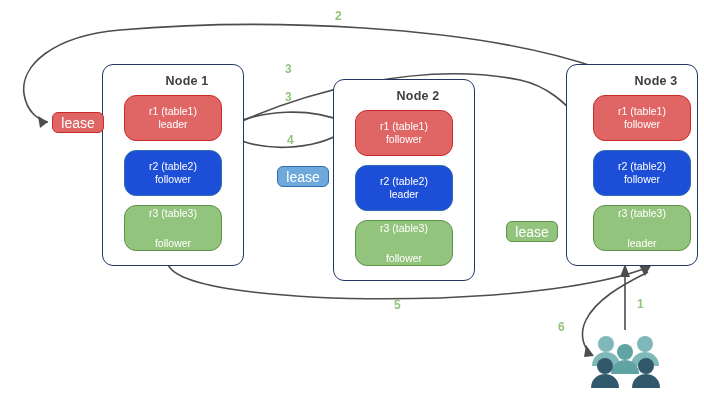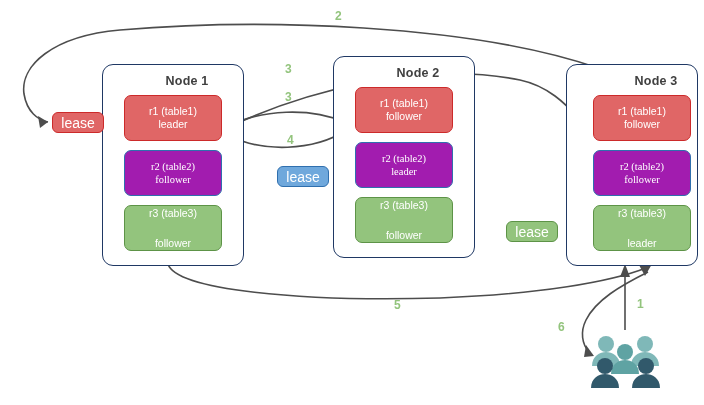--- a/index.html
+++ b/index.html
@@ -9,27 +9,27 @@
   svg.layer{position:absolute;left:0;top:0;width:704px;height:405px;overflow:visible;}
   #edges{z-index:1;}
   #figures{z-index:3;}
 
   .node{position:absolute;z-index:2;background:#ffffff;
         border:1.6px solid #1f3864;border-radius:11px;
         box-sizing:border-box;display:flex;flex-direction:column;
         align-items:center;padding-top:9px;}
   .node-title{font-size:12.5px;font-weight:bold;color:#404040;
               letter-spacing:.2px;margin-bottom:7px;margin-left:28px;}
-  .replica{width:98px;height:46px;border-radius:7px;box-sizing:border-box;
+  .replica{width:98px;height:46px;border-radius:12px;box-sizing:border-box;
            display:flex;flex-direction:column;align-items:center;
            justify-content:center;color:#ffffff;font-size:10.5px;
            line-height:13px;margin-bottom:9px;text-align:center;}
   .replica .ln{display:block;}
   .rep-red{background:#e06666;border:1.4px solid #cc2a2a;}
-  .rep-blue{background:#a21caf;border:1.4px solid #2f6fae;font-family:Liberation Serif, serif;}
+  .rep-blue{background:#1d4ed8;border:1.4px solid #2f6fae;}
   .rep-green{background:#93c47d;border:1.4px solid #5d9347;gap:17px;}
 
   .lease{position:absolute;z-index:2;border-radius:6px;box-sizing:border-box;
          display:flex;align-items:center;justify-content:center;
          color:#ffffff;font-size:14px;height:21px;width:52px;}
   .lease-red{background:#e06666;border:1.4px solid #cc2a2a;}
   .lease-blue{background:#6fa8dc;border:1.4px solid #2f6fae;}
   .lease-green{background:#93c47d;border:1.4px solid #5d9347;}
 
   .step{position:absolute;z-index:4;color:#93c47d;font-size:12px;
@@ -89,21 +89,21 @@
     <div class="replica rep-blue">
       <span class="ln">r2 (table2)</span>
       <span class="ln">follower</span>
     </div>
     <div class="replica rep-green">
       <span class="ln">r3 (table3)</span>
       <span class="ln">follower</span>
     </div>
   </div>
 
-  <div class="node" style="left:333px;top:56px;width:142px;height:202px;">
+  <div class="node" style="left:333px;top:79px;width:142px;height:202px;">
     <div class="node-title">Node 2</div>
     <div class="replica rep-red">
       <span class="ln">r1 (table1)</span>
       <span class="ln">follower</span>
     </div>
     <div class="replica rep-blue">
       <span class="ln">r2 (table2)</span>
       <span class="ln">leader</span>
     </div>
     <div class="replica rep-green">

